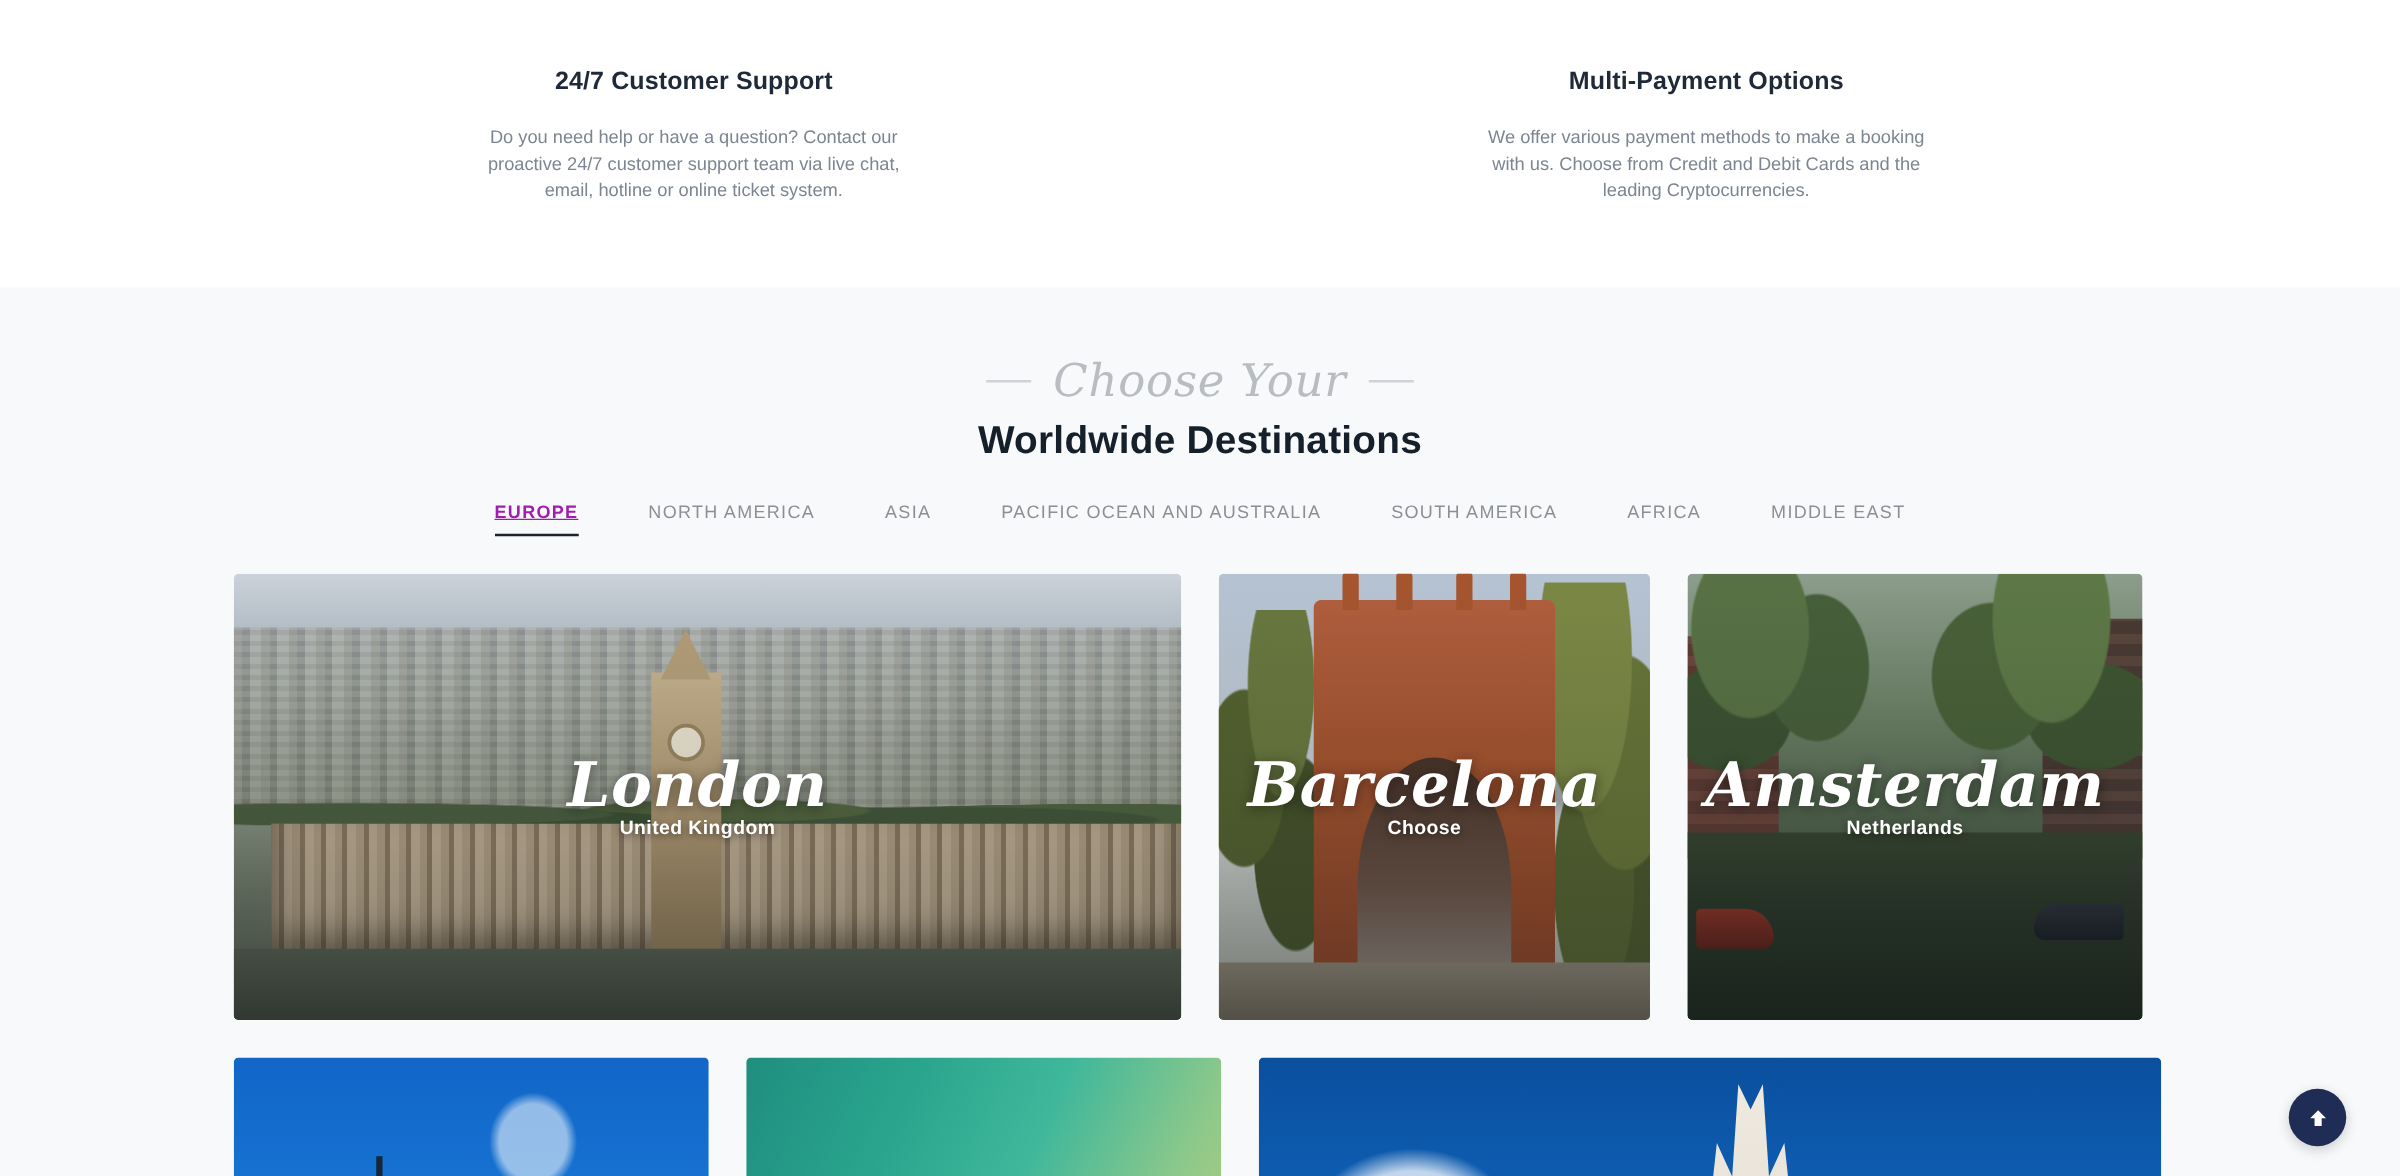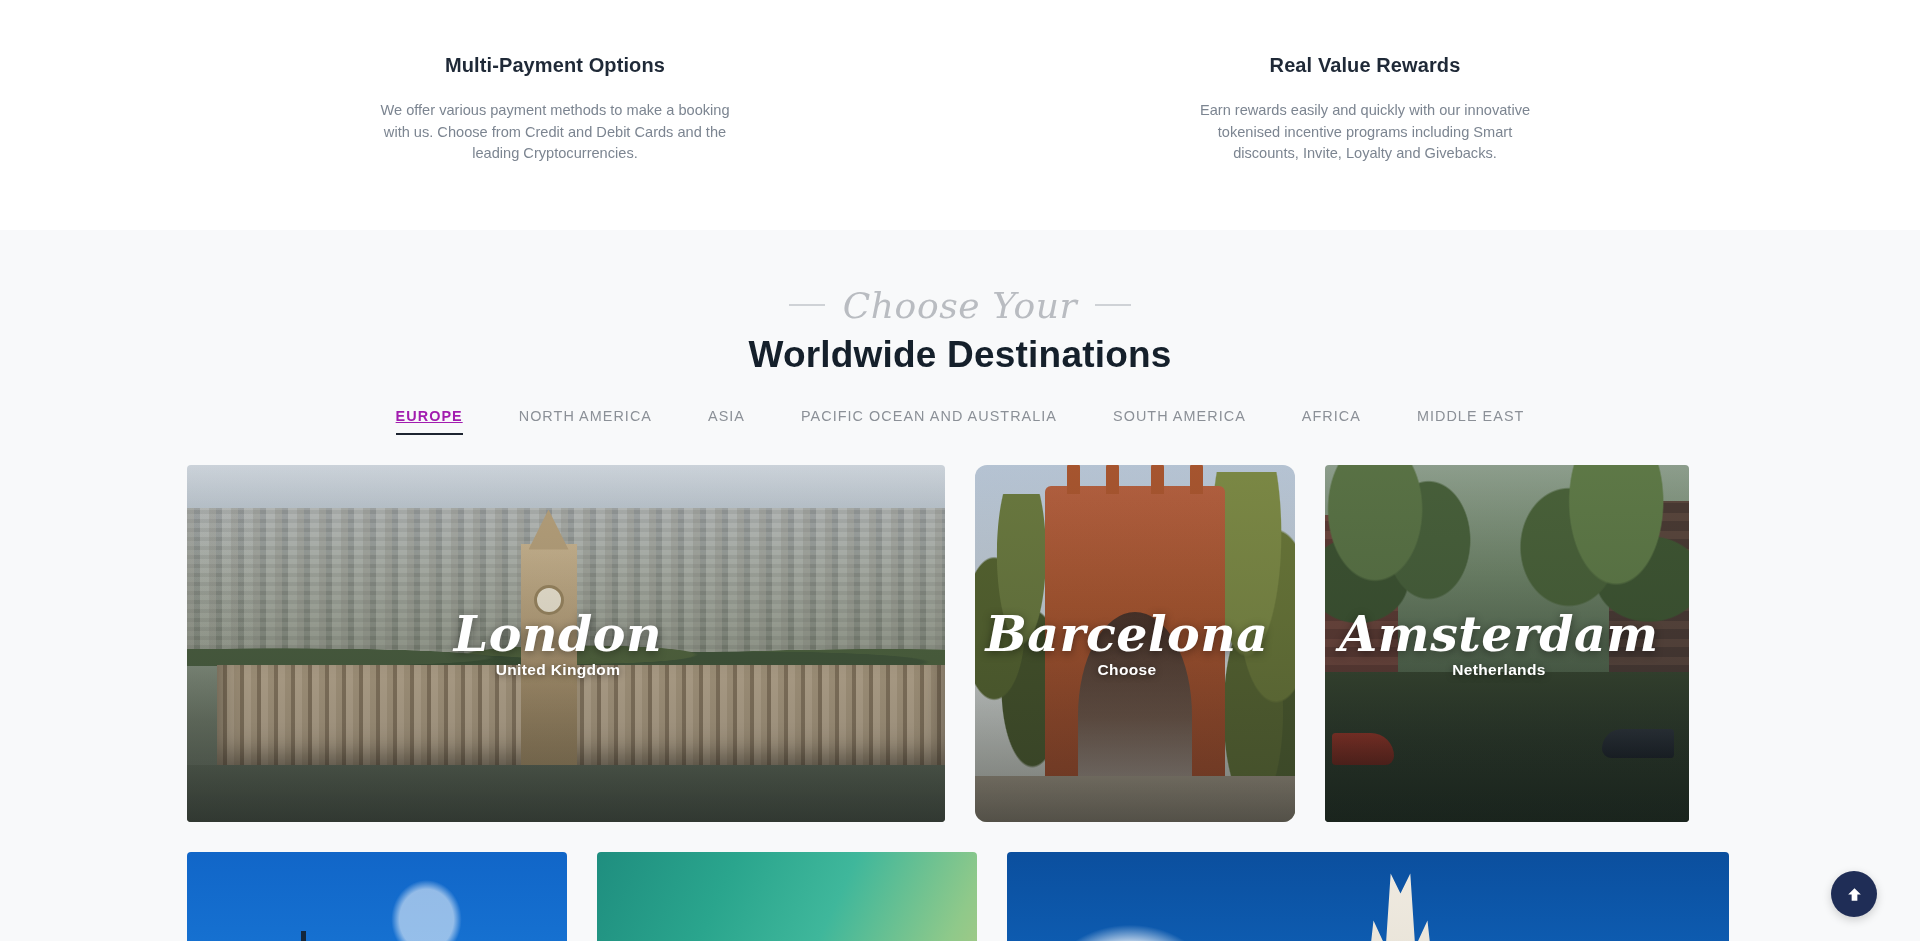--- a/index.html
+++ b/index.html
@@ -71,21 +71,21 @@
   }
   .eyebrow-text {
     font-family: "DejaVu Serif", serif;
     font-style: italic;
     font-size: 36px;
     color: #b9bcc1;
     letter-spacing: .6px;
   }
   .section-title {
     text-align: center;
-    font-size: 37px;
+    font-size: 31px;
     font-weight: 700;
     color: #15202b;
     letter-spacing: .2px;
     margin-top: 10px;
   }
 
   
   .tabs {
     display: flex;
     justify-content: center;
@@ -130,21 +130,21 @@
     gap: 30px;
   }
   .card {
     position: relative;
     border-radius: 4px;
     overflow: hidden;
     height: 357px;
     cursor: pointer;
   }
   .card.w-large { width: 758px; }
-  .card.w-small { width: 320px; border-radius: 12px; }
+  .card.w-small { width: 345px; }
   .card.w-mid   { width: 364px; padding-left: 36px; }
   .card.w-wide  { width: 380px; }
 
   .card-photo { position: absolute; inset: 0; overflow: hidden; }
   .card-scrim {
     position: absolute; inset: 0;
     background: linear-gradient(180deg, rgba(12,20,30,0.02) 0%, rgba(12,20,30,0.12) 45%, rgba(12,20,30,0.28) 100%);
   }
   .card-caption {
     position: absolute;
@@ -283,31 +283,31 @@
     box-shadow: 0 3px 10px rgba(0,0,0,.18);
   }
   .scroll-top svg { display:block; }
 </style>
 </head>
 <body>
 
 <section class="features-band">
   <div class="features-row">
 
+    <div class="feature-col">
+      <div class="feature-title">24/7 Customer Support</div>
+      <div class="feature-desc">Do you need help or have a question? Contact our proactive 24/7 customer support team via live chat, email, hotline or online ticket system.</div>
+    </div>
 
 
     <div class="feature-col">
       <div class="feature-title">Multi-Payment Options</div>
       <div class="feature-desc">We offer various payment methods to make a booking with us. Choose from Credit and Debit Cards and the leading Cryptocurrencies.</div>
     </div>
 
-    <div class="feature-col">
-      <div class="feature-title">Real Value Rewards</div>
-      <div class="feature-desc">Earn rewards easily and quickly with our innovative tokenised incentive programs including Smart discounts, Invite, Loyalty and Givebacks.</div>
-    </div>
 
   </div>
 </section>
 
 <section class="destinations-band">
 
   <div class="eyebrow-wrap">
     <span class="eyebrow-rule"></span>
     <span class="eyebrow-text">Choose Your</span>
     <span class="eyebrow-rule"></span>

